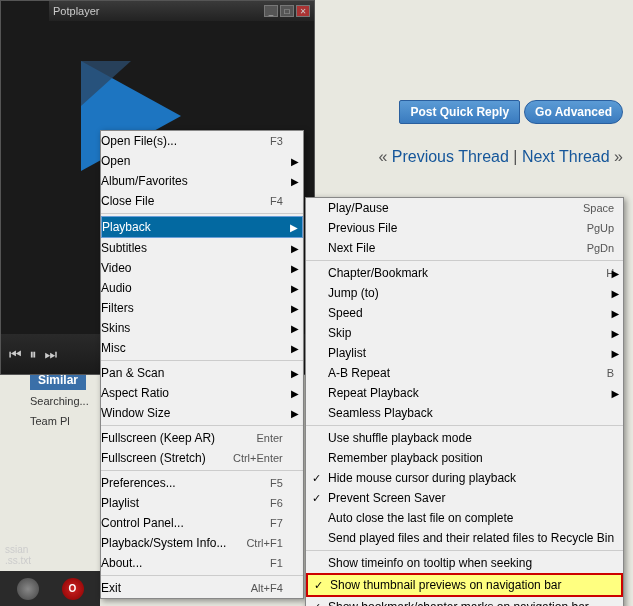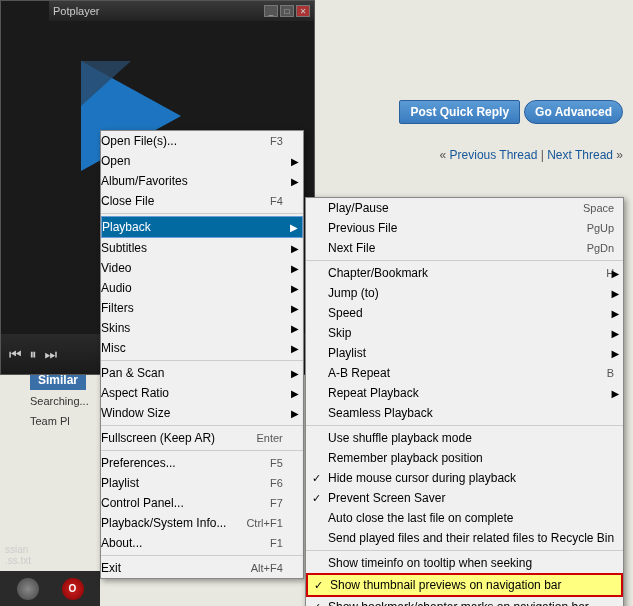--- a/index.html
+++ b/index.html
@@ -50,21 +50,21 @@
       font-weight: bold;
       cursor: pointer;
       border-radius: 12px;
     }
 
     .forum-nav {
       position: absolute;
       top: 148px;
       right: 10px;
       color: #555;
-      font-size: 12px;
+      font-size: 16px;
     }
 
     .forum-nav a {
       color: #15569a;
       text-decoration: none;
     }
 
     .similar-section {
       position: absolute;
       top: 370px;
@@ -428,20 +428,24 @@
   </div>
   <div class="menu-item">
     <span>Window Size</span>
     <span class="arrow">▶</span>
   </div>
   <div class="menu-separator"></div>
   <div class="menu-item">
     <span>Fullscreen (Keep AR)</span>
     <span class="shortcut">Enter</span>
   </div>
+  <div class="menu-item">
+    <span>Fullscreen (Stretch)</span>
+    <span class="shortcut">Ctrl+Enter</span>
+  </div>
   <div class="menu-separator"></div>
   <div class="menu-item">
     <span>Preferences...</span>
     <span class="shortcut">F5</span>
   </div>
   <div class="menu-item">
     <span>Playlist</span>
     <span class="shortcut">F6</span>
   </div>
   <div class="menu-item">

